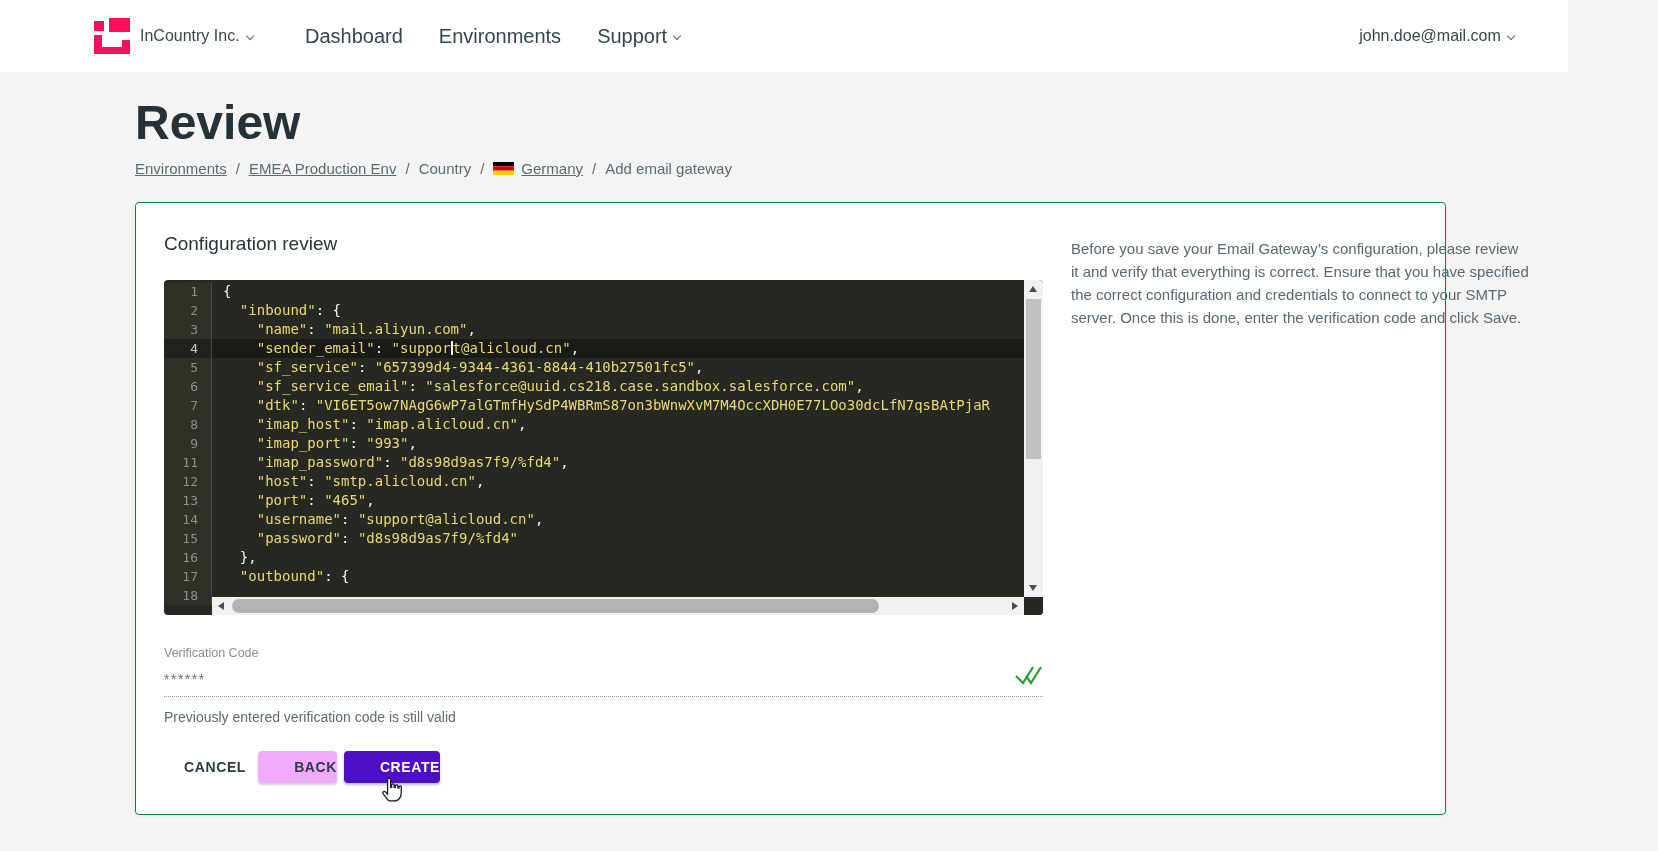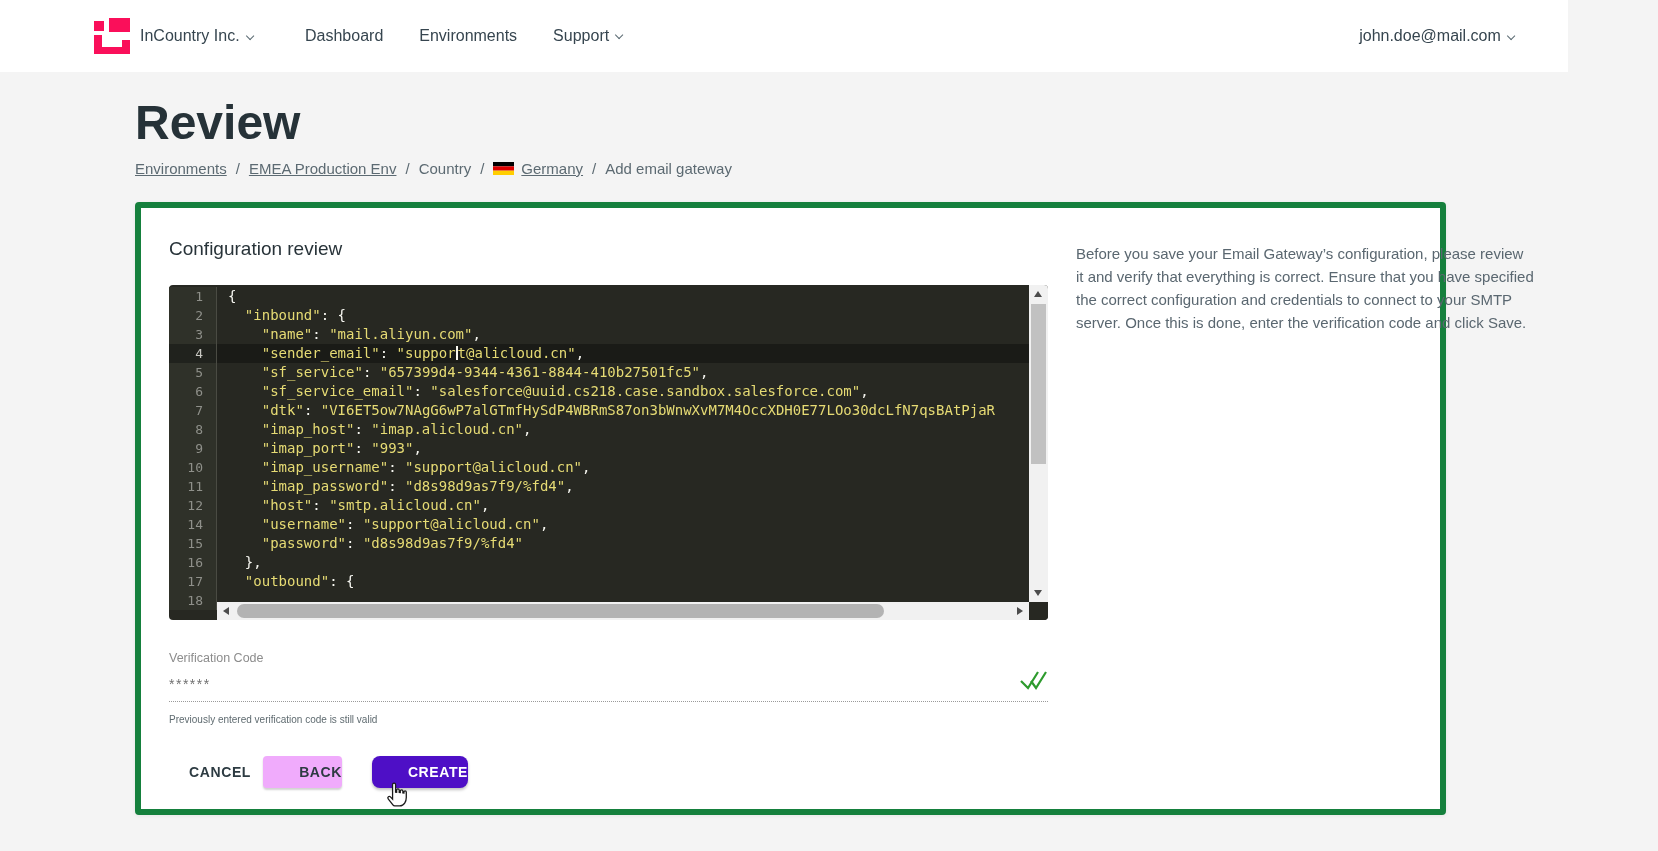--- a/index.html
+++ b/index.html
@@ -5,38 +5,38 @@
   * { margin:0; padding:0; box-sizing:border-box; }
   html,body { width:1658px; height:851px; overflow:hidden; background:#f4f4f4;
     font-family:"Liberation Sans", sans-serif; color:#263238; }
 
   
   .topbar { position:absolute; left:0; top:0; width:1568px; height:72px; background:#ffffff; }
   .logo { position:absolute; left:94px; top:18px; width:36px; height:36px; cursor:pointer; }
   .company { position:absolute; left:140px; top:0; height:72px; display:flex; align-items:center;
     font-size:16px; color:#36454f; cursor:pointer; }
   .nav { position:absolute; left:305px; top:0; height:72px; display:flex; align-items:center; gap:36px; }
-  .nav-item { font-size:16px; color:#36454f; cursor:pointer; white-space:nowrap; }
+  .nav-item { font-size:20px; color:#36454f; cursor:pointer; white-space:nowrap; }
   .user { position:absolute; right:54px; top:0; height:72px; display:flex; align-items:center;
     font-size:16px; color:#36454f; cursor:pointer;justify-content:flex-end; }
   .caret { display:inline-block; border:solid #5b6b73; border-width:0 1.6px 1.6px 0;
     padding:2.6px; transform:rotate(45deg); margin-left:7px; vertical-align:3px; }
 
   
   .page-title { position:absolute; left:135px; top:95px; font-size:48px; font-weight:700; color:#263238; }
   .breadcrumb { position:absolute; left:135px; top:160px; display:flex; align-items:center;
     font-size:15px; color:#5c6a72; }
   .bc-sep { margin:0 9px; color:#5c6a72; }
   .bc-link { text-decoration:underline; cursor:pointer; }
   .bc-item { display:inline-flex; align-items:center; }
   .bc-flag { margin-right:7px; display:inline-block; }
 
   
   .card { position:absolute; left:135px; top:202px; width:1311px; height:613px; background:#ffffff;
-    border:6px solid #15803d; border-radius:4px; box-shadow:0 1px 4px rgba(0,0,0,.06); }
+    border:1px solid #15803d; border-radius:4px; box-shadow:0 1px 4px rgba(0,0,0,.06); }
   .card-heading { position:absolute; left:28px; top:30px; font-size:19px; font-weight:500; color:#283339; }
   .side-note { position:absolute; left:935px; top:34px; width:458px; font-size:15px; line-height:23px; color:#5a6770; }
 
   
   .editor { position:absolute; left:28px; top:77px; width:879px; height:335px; background:#272822;
     border-radius:4px; overflow:hidden; font-family:"DejaVu Sans Mono", monospace; font-size:14px; }
   .code-row { display:flex; height:19px; line-height:19px; white-space:pre; }
   .code-lines { padding-top:2px; }
   .code-row .gut { flex:0 0 48px; background:#2f3129; border-right:1px solid #4a4b43;
     color:#8f908a; text-align:right; padding-right:13px; font-size:13px; }
@@ -58,29 +58,29 @@
   .arr-left { top:5px; left:6px; border-top:4.5px solid transparent; border-bottom:4.5px solid transparent; border-right:6px solid #4c4c4c; }
   .arr-right { top:5px; right:6px; border-top:4.5px solid transparent; border-bottom:4.5px solid transparent; border-left:6px solid #4c4c4c; }
   .scroll-corner { position:absolute; right:0; bottom:0; width:19px; height:18px; background:#272822; }
 
   
   .verif-label { position:absolute; left:28px; top:443px; font-size:12.5px; color:#8c8c8c; }
   .verif-value { position:absolute; left:28px; top:468px; width:879px; height:26px; font-size:14px;
     letter-spacing:1.5px; color:#6f6f6f; border:none; border-bottom:1px dotted #9a9a9a; background:transparent; outline:none;
     font-family:"Liberation Sans", sans-serif; }
   .verif-check { position:absolute; left:878px; top:460px; }
-  .verif-helper { position:absolute; left:28px; top:506px; font-size:10px; color:#5f6b70; }
+  .verif-helper { position:absolute; left:28px; top:506px; font-size:14px; color:#5f6b70; }
 
   
   .btn-row { position:absolute; left:28px; top:548px; height:32px; display:flex; align-items:center; }
   .btn { height:32px; border:none; border-radius:4px; font-family:"Liberation Sans", sans-serif;
     font-size:14px; font-weight:600; letter-spacing:.6px; cursor:pointer;text-align:right; }
   .btn-text { background:transparent; color:#2d3b42; width:82px; }
   .btn-back { background:#f0abfc; color:#2d3b42; width:79px; margin-left:12px; box-shadow:0 2px 2px rgba(0,0,0,.18); }
-  .btn-create { background:#4e0fc6; color:#ffffff; width:96px; margin-left:30px; box-shadow:0 2px 3px rgba(0,0,0,.25);border-radius:8px; }
+  .btn-create { background:#4e0fc6; color:#ffffff; width:96px; margin-left:7px; box-shadow:0 2px 3px rgba(0,0,0,.25); }
 
   .hand-cursor { position:absolute; left:245px; top:570px; width:26px; height:30px; z-index:5; pointer-events:none; }
 </style>
 </head>
 <body>
 
 <div class="topbar">
   <svg class="logo" viewBox="0 0 36 36">
     <rect x="0" y="3" width="10" height="10" fill="#fa0f5a"></rect>
     <rect x="15" y="0" width="21" height="14" fill="#fa0f5a"></rect>
@@ -136,23 +136,23 @@
     <div class="code-lines">
         <div class="code-row"><span class="gut">1</span><span class="code"><span class="tok-p">{</span></span></div>
         <div class="code-row"><span class="gut">2</span><span class="code"><span class="tok-p">  </span><span class="tok-s">"inbound"</span><span class="tok-p">: {</span></span></div>
         <div class="code-row"><span class="gut">3</span><span class="code"><span class="tok-p">    </span><span class="tok-s">"name"</span><span class="tok-p">: </span><span class="tok-s">"mail.aliyun.com"</span><span class="tok-p">,</span></span></div>
         <div class="code-row active"><span class="gut">4</span><span class="code"><span class="tok-p">    </span><span class="tok-s">"sender_email"</span><span class="tok-p">: </span><span class="tok-s">"suppor</span><span class="cursor"></span><span class="tok-s">t@alicloud.cn"</span><span class="tok-p">,</span></span></div>
         <div class="code-row"><span class="gut">5</span><span class="code"><span class="tok-p">    </span><span class="tok-s">"sf_service"</span><span class="tok-p">: </span><span class="tok-s">"657399d4-9344-4361-8844-410b27501fc5"</span><span class="tok-p">,</span></span></div>
         <div class="code-row"><span class="gut">6</span><span class="code"><span class="tok-p">    </span><span class="tok-s">"sf_service_email"</span><span class="tok-p">: </span><span class="tok-s">"salesforce@uuid.cs218.case.sandbox.salesforce.com"</span><span class="tok-p">,</span></span></div>
         <div class="code-row"><span class="gut">7</span><span class="code"><span class="tok-p">    </span><span class="tok-s">"dtk"</span><span class="tok-p">: </span><span class="tok-s">"VI6ET5ow7NAgG6wP7alGTmfHySdP4WBRmS87on3bWnwXvM7M4OccXDH0E77LOo30dcLfN7qsBAtPjaR</span></span></div>
         <div class="code-row"><span class="gut">8</span><span class="code"><span class="tok-p">    </span><span class="tok-s">"imap_host"</span><span class="tok-p">: </span><span class="tok-s">"imap.alicloud.cn"</span><span class="tok-p">,</span></span></div>
         <div class="code-row"><span class="gut">9</span><span class="code"><span class="tok-p">    </span><span class="tok-s">"imap_port"</span><span class="tok-p">: </span><span class="tok-s">"993"</span><span class="tok-p">,</span></span></div>
-        <div class="code-row"><span class="gut">10</span><span class="code"><span class="tok-p">    </span><span class="tok-s">"imap_username"</span><span class="tok-p">: </span><span class="tok-s">"support@alicloud.cn"</span><span class="tok-p">,</span></span></div>
         <div class="code-row"><span class="gut">11</span><span class="code"><span class="tok-p">    </span><span class="tok-s">"imap_password"</span><span class="tok-p">: </span><span class="tok-s">"d8s98d9as7f9/%fd4"</span><span class="tok-p">,</span></span></div>
         <div class="code-row"><span class="gut">12</span><span class="code"><span class="tok-p">    </span><span class="tok-s">"host"</span><span class="tok-p">: </span><span class="tok-s">"smtp.alicloud.cn"</span><span class="tok-p">,</span></span></div>
+        <div class="code-row"><span class="gut">13</span><span class="code"><span class="tok-p">    </span><span class="tok-s">"port"</span><span class="tok-p">: </span><span class="tok-s">"465"</span><span class="tok-p">,</span></span></div>
         <div class="code-row"><span class="gut">14</span><span class="code"><span class="tok-p">    </span><span class="tok-s">"username"</span><span class="tok-p">: </span><span class="tok-s">"support@alicloud.cn"</span><span class="tok-p">,</span></span></div>
         <div class="code-row"><span class="gut">15</span><span class="code"><span class="tok-p">    </span><span class="tok-s">"password"</span><span class="tok-p">: </span><span class="tok-s">"d8s98d9as7f9/%fd4"</span></span></div>
         <div class="code-row"><span class="gut">16</span><span class="code"><span class="tok-p">  },</span></span></div>
         <div class="code-row"><span class="gut">17</span><span class="code"><span class="tok-p">  </span><span class="tok-s">"outbound"</span><span class="tok-p">: {</span></span></div>
         <div class="code-row"><span class="gut">18</span><span class="code"></span></div>
       </div>
 
     <div class="vscroll">
       <span class="arr arr-up"></span>
       <div class="vthumb"></div>

